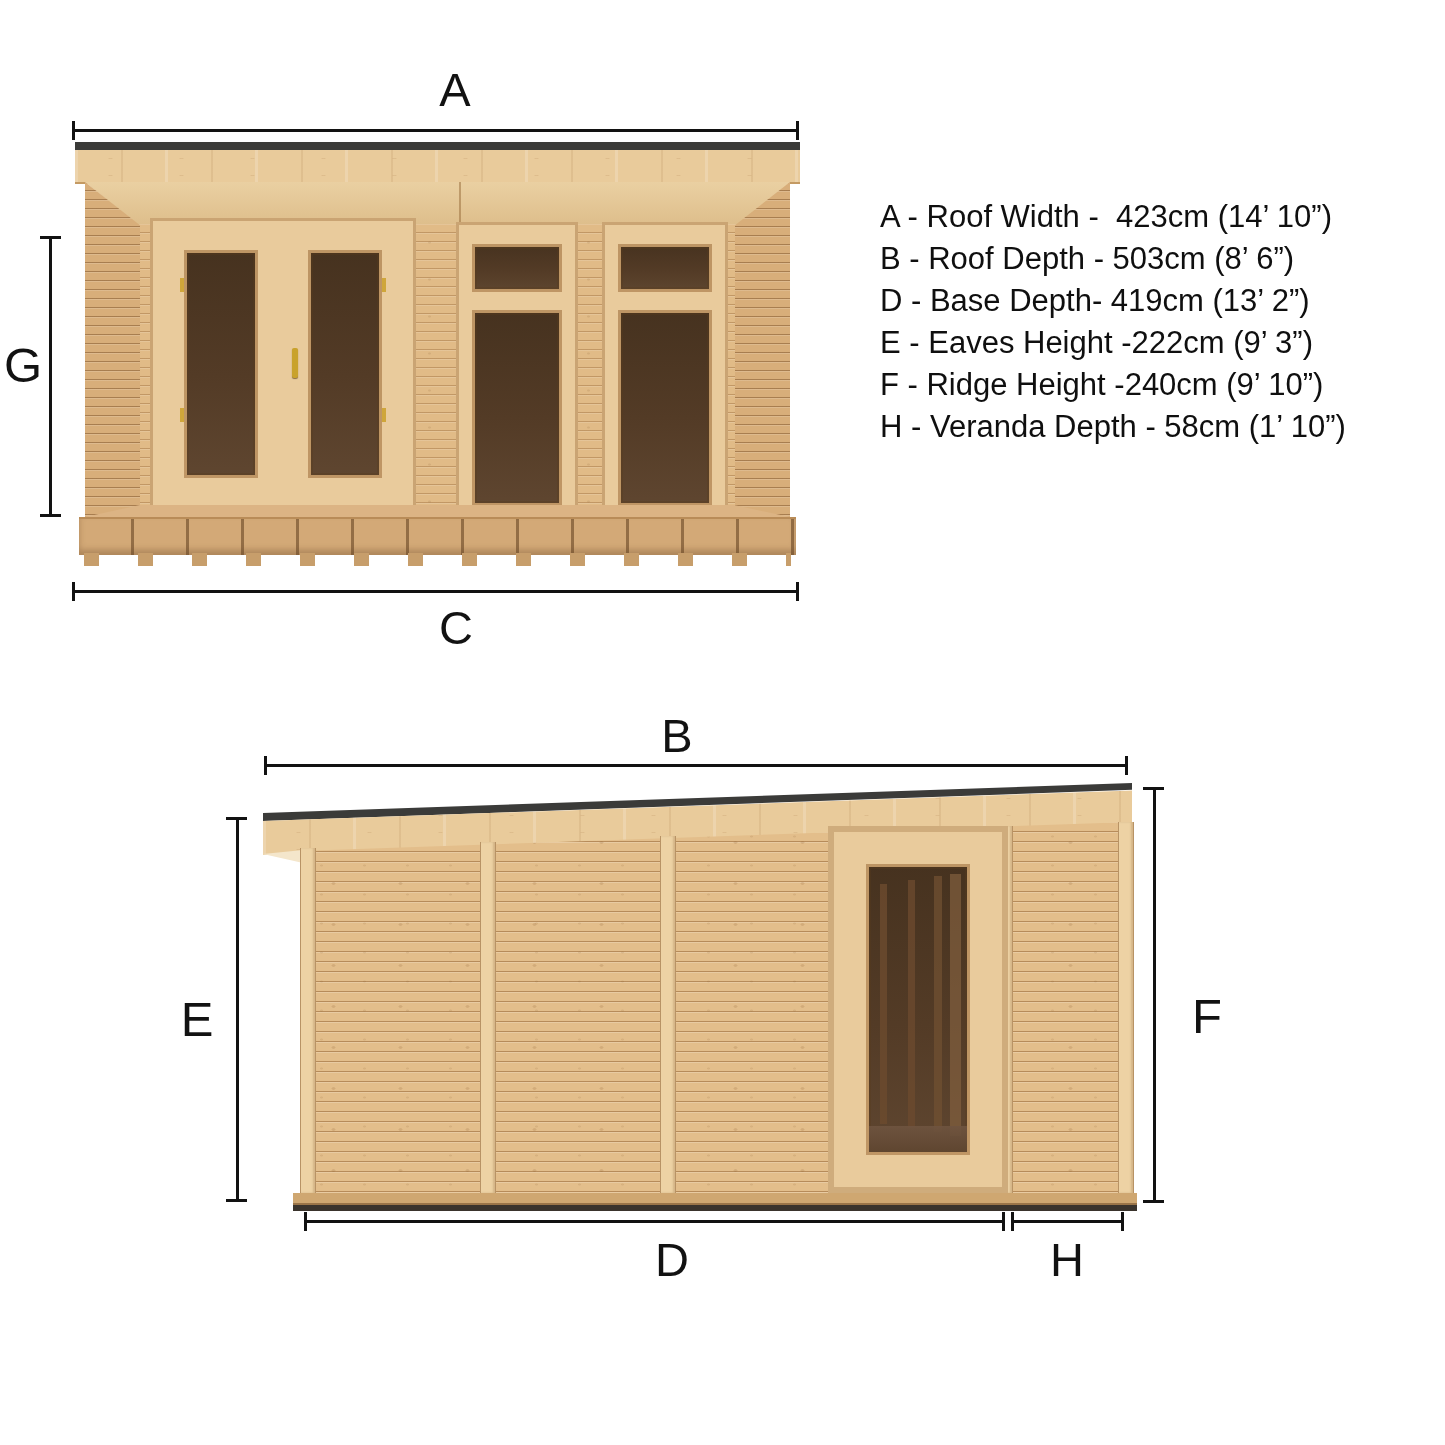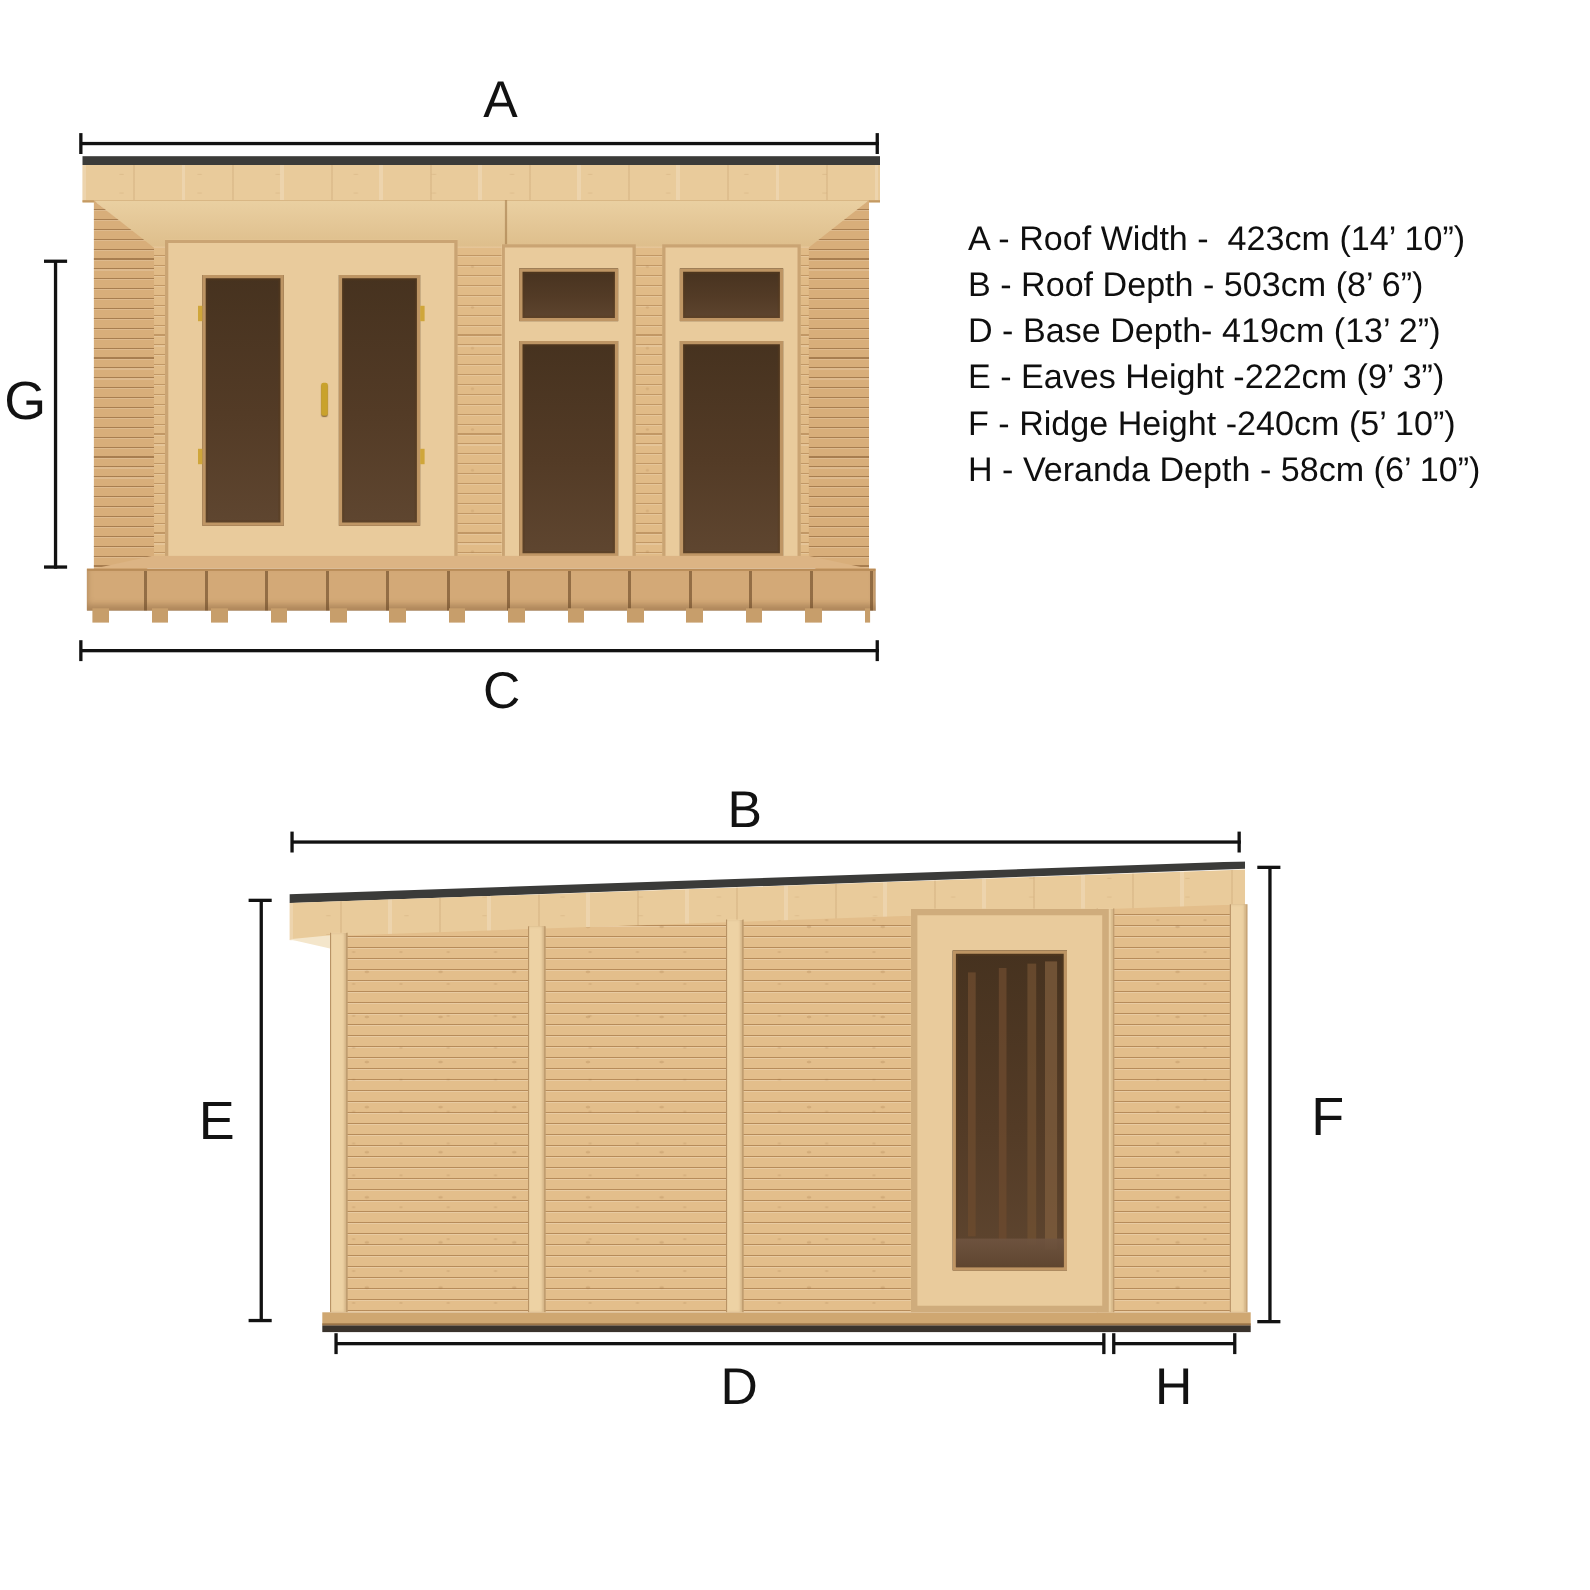--- a/index.html
+++ b/index.html
@@ -175,17 +175,17 @@
     <div class="tick-v" style="left:1011px; top:1212px;"></div>
     <div class="tick-v" style="left:1121px; top:1212px;"></div>
     <div class="dim-label" style="left:1032px; top:1236px;">H</div>
   </div>
 
   <div id="legend">
     <div class="legend-row">A - Roof Width -  423cm (14’ 10”)</div>
     <div class="legend-row">B - Roof Depth - 503cm (8’ 6”)</div>
     <div class="legend-row">D - Base Depth- 419cm (13’ 2”)</div>
     <div class="legend-row">E - Eaves Height -222cm (9’ 3”)</div>
-    <div class="legend-row">F - Ridge Height -240cm (5’ 10”)</div>
-    <div class="legend-row">H - Veranda Depth - 58cm (6’ 10”)</div>
+    <div class="legend-row">F - Ridge Height -240cm (9’ 10”)</div>
+    <div class="legend-row">H - Veranda Depth - 58cm (1’ 10”)</div>
   </div>
 
 </div>
 
 </body></html>

